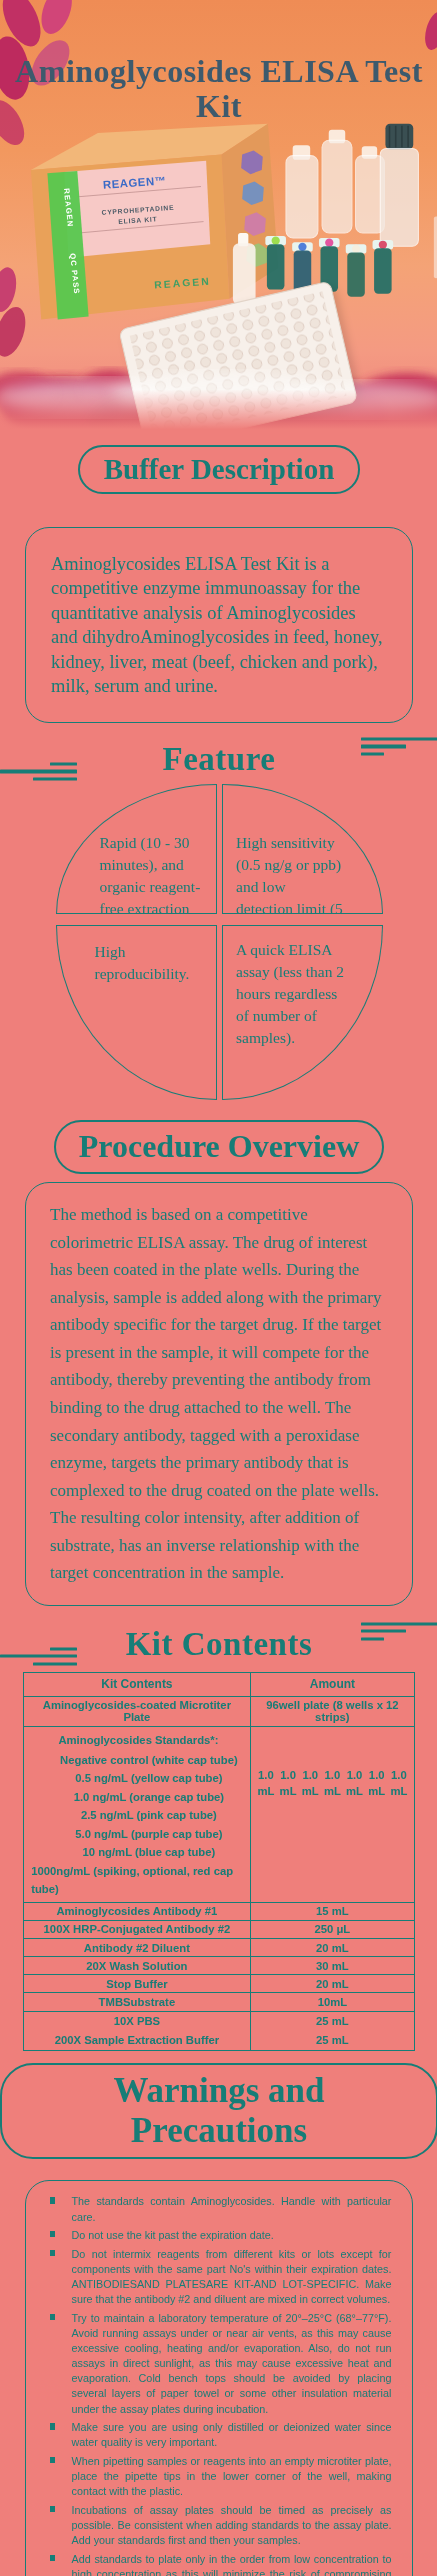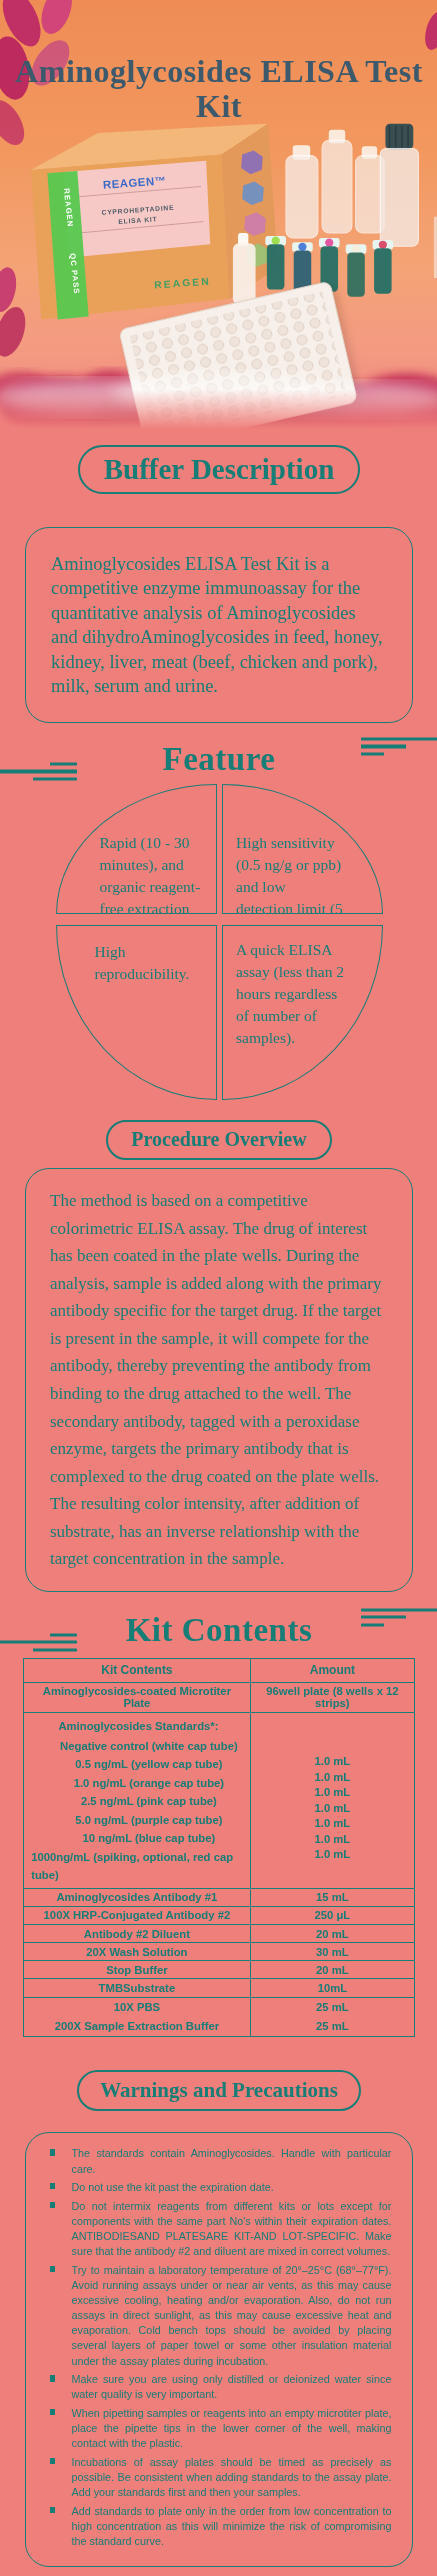--- a/index.html
+++ b/index.html
@@ -23,22 +23,22 @@
     background:linear-gradient(180deg,#ef8c55 0%,#f2985f 35%,#f4a376 62%,#f49a82 82%,#ef837d 100%);}
   .hero svg{position:absolute;inset:0;display:block}
   .hero-title{position:absolute;top:54px;left:0;width:100%;text-align:center;
     font:700 32px/1.1 "Liberation Serif",serif;color:var(--title-slate);letter-spacing:0.5px}
 
   
   .pill{display:block;width:fit-content;margin:0 auto;border:2.1px solid var(--teal);
     border-radius:33px;color:var(--teal);font-family:"Liberation Serif",serif;font-weight:700;
     text-align:center;background:transparent}
   .pill-lg{font-size:29px;padding:6.2px 24px;margin-top:15.5px}
-  .pill-proc{font-size:20px;padding:6.2px 23px;margin-top:20.6px}
-  .pill-warn{font-size:21px;padding:6.2px 21.6px;margin-top:33px}
+  .pill-proc{font-size:32px;padding:6.2px 23px;margin-top:20.6px}
+  .pill-warn{font-size:35px;padding:6.2px 21.6px;margin-top:12px}
 
   
   .h2-row{display:flex;align-items:center;justify-content:space-between;gap:10.3px;color:var(--teal)}
   .h2-text{font:700 33px/1.1 "Liberation Serif",serif;letter-spacing:0.5px}
   .deco{display:flex;flex-direction:column;gap:4.1px}
   .deco i{display:block;height:3.1px;background:var(--teal);border-radius:0.5px}
   .deco-l{align-items:flex-end;transform:translateY(12.4px)}
   .deco-l i:nth-child(1){width:27px}.deco-l i:nth-child(2){width:77px}.deco-l i:nth-child(3){width:44px}
   .deco-r{align-items:flex-start;transform:translateY(-12.4px)}
   .deco-r i:nth-child(1){width:77px}.deco-r i:nth-child(2){width:45px}.deco-r i:nth-child(3){width:23px}
@@ -63,21 +63,21 @@
   
   .kit-table{width:392px;margin:10.3px auto 0;border-collapse:collapse;color:var(--teal);
     font-family:"Liberation Sans",sans-serif;font-weight:700;font-size:11.3px}
   .kit-table th,.kit-table td{border:1px solid var(--teal);text-align:center;padding:2.6px 4.1px;vertical-align:middle}
   .kit-table th{font-size:12px;padding:4.1px}
   .kit-table col.c1{width:58%}
   .std-cell{text-align:left}
   .std-title{text-align:center;padding:2.1px 0 1px 3.1px;line-height:18.5px}
   .std-item{text-align:center;padding-left:24px;line-height:18.5px}
   .std-item-last{text-align:left;padding-left:3.1px;line-height:18.5px}
-  .amts{display:flex;flex-direction:column;height:133px;padding:20.6px 0 4.1px}
+  .amts{display:flex;flex-direction:row;height:133px;padding:20.6px 0 4.1px}
   .amts div{line-height:15.5px}
   .kit-table tr.grouped td{border-top:none;padding:3.6px 4.1px}
   .kit-table tr.grouped-first td{border-bottom:none;padding:5.2px 4.1px 3.6px}
   .kit-table tr.grouped-mid td{border-bottom:none}
 
   
   .warn-list{list-style:none;color:var(--teal);font:400 10.8px/1.4 "Liberation Sans",sans-serif}
   .warn-list li{position:relative;padding-left:30px;text-align:justify;margin-bottom:3.6px}
   .sq{position:absolute;left:8.2px;top:2.6px;width:5.2px;height:6.7px;background:var(--teal)}
 

